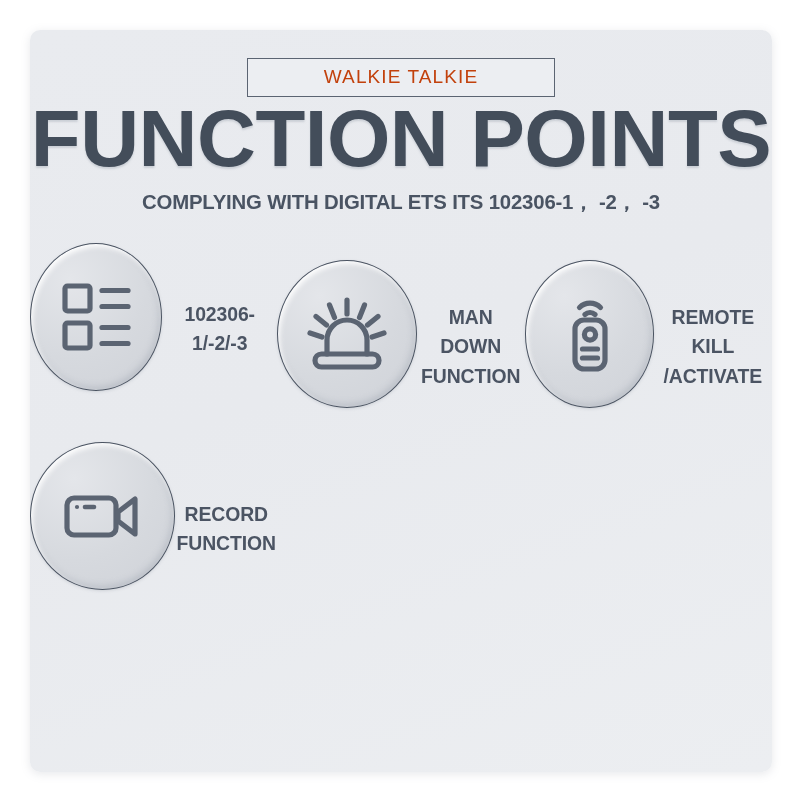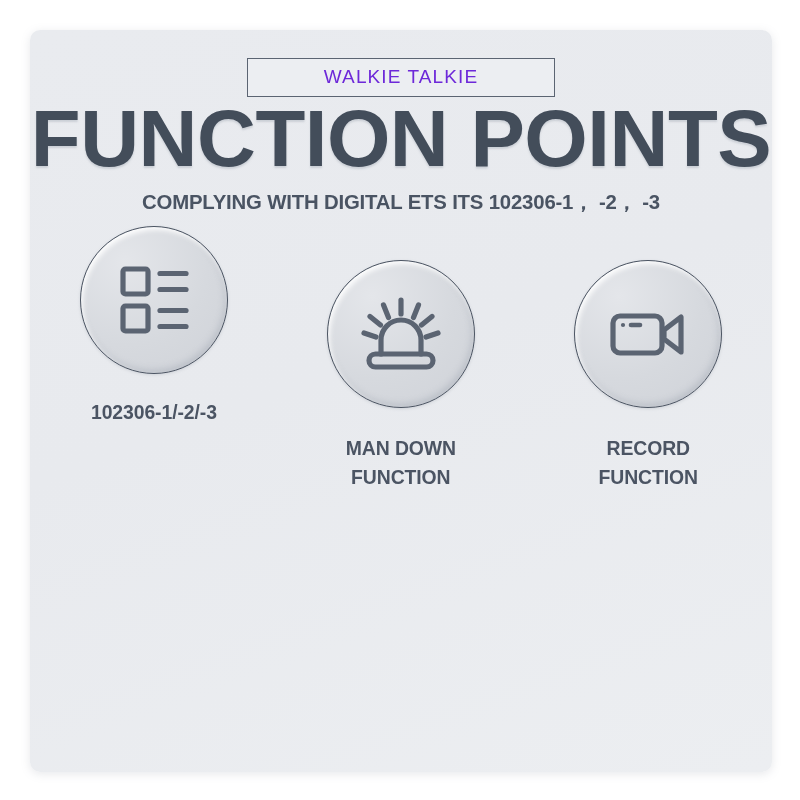--- a/index.html
+++ b/index.html
@@ -35,21 +35,21 @@
   .eyebrow-box {
     border: 1.6px solid #5b6472;
     background: #eceef2;
     padding: 7px 0 8px 0;
     width: 308px;
     text-align: center;
   }
   .eyebrow-text {
     font-size: 19px;
     letter-spacing: 1.1px;
-    color: #6d28d9;
+    color: #c2410c;
     font-weight: 400;
     white-space: nowrap;
   }
 
   .main-title {
     position: absolute;
     left: 0; right: 0;
     top: 69px;
     text-align: center;
     font-family: "Liberation Sans Narrow", "Liberation Sans", sans-serif;
@@ -81,21 +81,21 @@
     position: absolute;
     left: 0;
     top: 196px;
     width: 742px;
     display: flex;
     flex-wrap: wrap;
   }
   .cell {
     width: 33.3333%;
     display: flex;
-    flex-direction: column;
+    flex-direction: row;
     align-items: center;
   }
   .cell.row2 { margin-top: 34px; }
 
   .icon-circle {
     width: 148px;
     height: 148px;
     border-radius: 50%;
     background:
       radial-gradient(circle at 30% 24%, #e4e6ea 0%, #d6d9de 55%, #cfd2d8 100%);
@@ -171,20 +171,36 @@
             <line x1="73" y1="24.5" x2="62.5" y2="33"></line>
             <line x1="5" y1="41" x2="17" y2="45"></line>
             <line x1="79" y1="41" x2="67" y2="45"></line>
           </svg>
         </span>
       </div>
       <div class="caption">MAN DOWN
 FUNCTION</div>
     </div>
 
+    <div class="cell row2">
+      <div class="icon-circle">
+        <span>
+          <svg width="84" height="84" viewBox="0 0 84 84" fill="none" stroke="#5b6472" stroke-width="5.2" stroke-linecap="round">
+            <path d="M31.5 15.5 a15 15 0 0 1 21 0"></path>
+            <path d="M37 22.5 a7.5 7.5 0 0 1 10 0"></path>
+            <rect x="27" y="28" width="30" height="49" rx="9"></rect>
+            <circle cx="42" cy="42.5" r="5.6"></circle>
+            <line x1="34.5" y1="57" x2="49.5" y2="57"></line>
+            <line x1="34.5" y1="66" x2="49.5" y2="66"></line>
+          </svg>
+        </span>
+      </div>
+      <div class="caption">REMOTE KILL
+/ACTIVATE</div>
+    </div>
 
     <div class="cell row2">
       <div class="icon-circle">
         <span>
           <svg width="84" height="84" viewBox="0 0 84 84" fill="none" stroke="#5b6472" stroke-width="5.2" stroke-linecap="round" stroke-linejoin="round">
             <rect x="7" y="24" width="49" height="37" rx="7"></rect>
             <path d="M58 38 L75 25 V60 L58 47 Z"></path>
             <circle cx="17" cy="33" r="2.1" fill="#5b6472" stroke="none"></circle>
             <line x1="25" y1="33" x2="34" y2="33" stroke-width="4.6"></line>
           </svg>

